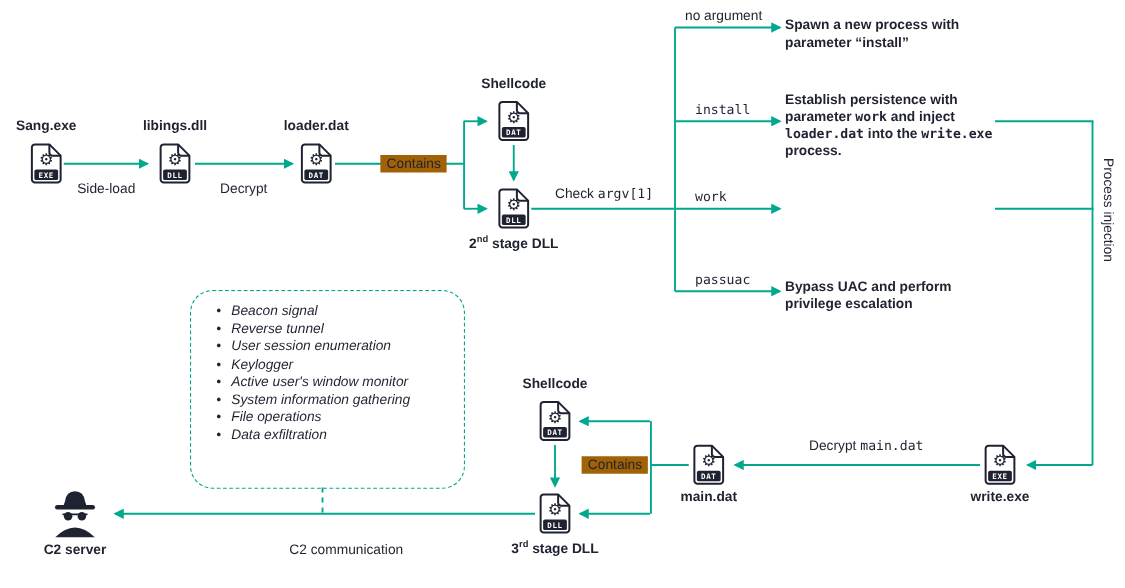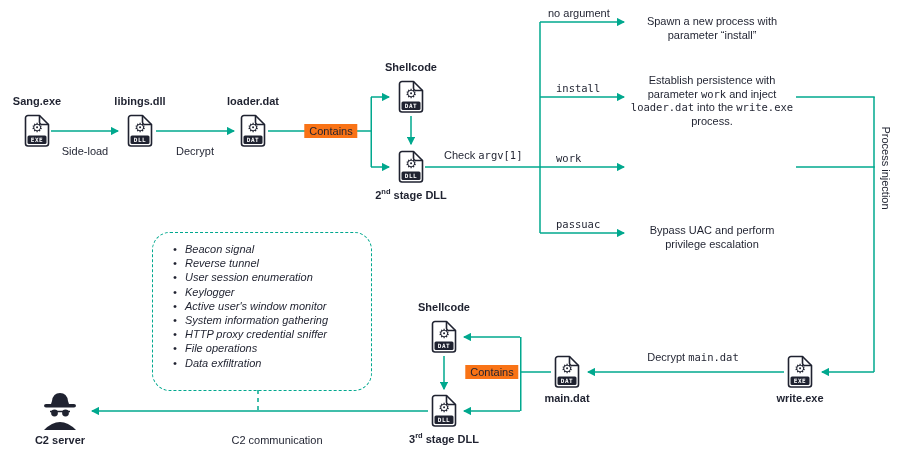--- a/index.html
+++ b/index.html
@@ -14,24 +14,24 @@
   .fold{fill:none;stroke:#1f2230;stroke-width:1.6;stroke-linejoin:round;}
   .gear{font-size:13px;fill:#1f2230;font-family:"DejaVu Sans",sans-serif;text-anchor:middle;}
   .badge{fill:#1f2230;}
   .badge-text{fill:#fff;font-size:6px;font-weight:bold;letter-spacing:.5px;
               font-family:"DejaVu Sans Mono","Liberation Mono",monospace;text-anchor:middle;}
   .node-label{position:absolute;z-index:3;transform:translateX(-50%);font-weight:bold;
               font-size:11px;white-space:nowrap;text-align:left;}
   .node-label sup{font-size:7.5px;line-height:0;}
   .edge-label{position:absolute;z-index:3;font-size:11px;white-space:nowrap;}
   .edge-label.centered{transform:translateX(-50%);}
-  .edge-label.on-line{transform:translate(-50%,-50%);background:#f97316;padding:1px 5px;}
+  .edge-label.on-line{transform:translate(-50%,-50%);background:#a16207;padding:1px 5px;}
   .mono, .edge-label.mono-label{font-family:"DejaVu Sans Mono","Liberation Mono",monospace;font-size:10.5px;}
   .outcome{position:absolute;z-index:3;width:168px;transform:translate(-50%,-50%);
-           text-align:center;font-size:11px;line-height:13.5px;}
+           text-align:left;font-size:11px;line-height:13.5px;font-weight:bold;}
   .vertical-label{position:absolute;z-index:3;writing-mode:vertical-rl;transform:translateY(-50%);
                   font-size:11px;white-space:nowrap;}
   .cap-list{margin:9px 0 0 0;padding:0 6px 0 32px;list-style:none;}
   .cap-list li{position:relative;font-size:11px;line-height:14.2px;font-style:italic;}
   .cap-list li::before{content:"•";position:absolute;left:-12px;top:0;}
   .spy-icon{position:absolute;z-index:2;}
 </style>
 </head>
 <body>
 
@@ -192,19 +192,18 @@
   <div class="outcome" style="left:712px;top:237px"><span>Bypass UAC and perform privilege escalation</span></div>
 
   <div class="dashed-box" style="left:152px;top:232px;width:218px;height:157px">
     <ul class="cap-list">
       <li>Beacon signal</li>
       <li>Reverse tunnel</li>
       <li>User session enumeration</li>
       <li>Keylogger</li>
       <li>Active user's window monitor</li>
       <li>System information gathering</li>
-      <li>HTTP proxy credential sniffer</li>
       <li>File operations</li>
       <li>Data exfiltration</li>
     </ul>
   </div>
 
 </div>
 
 </body></html>

